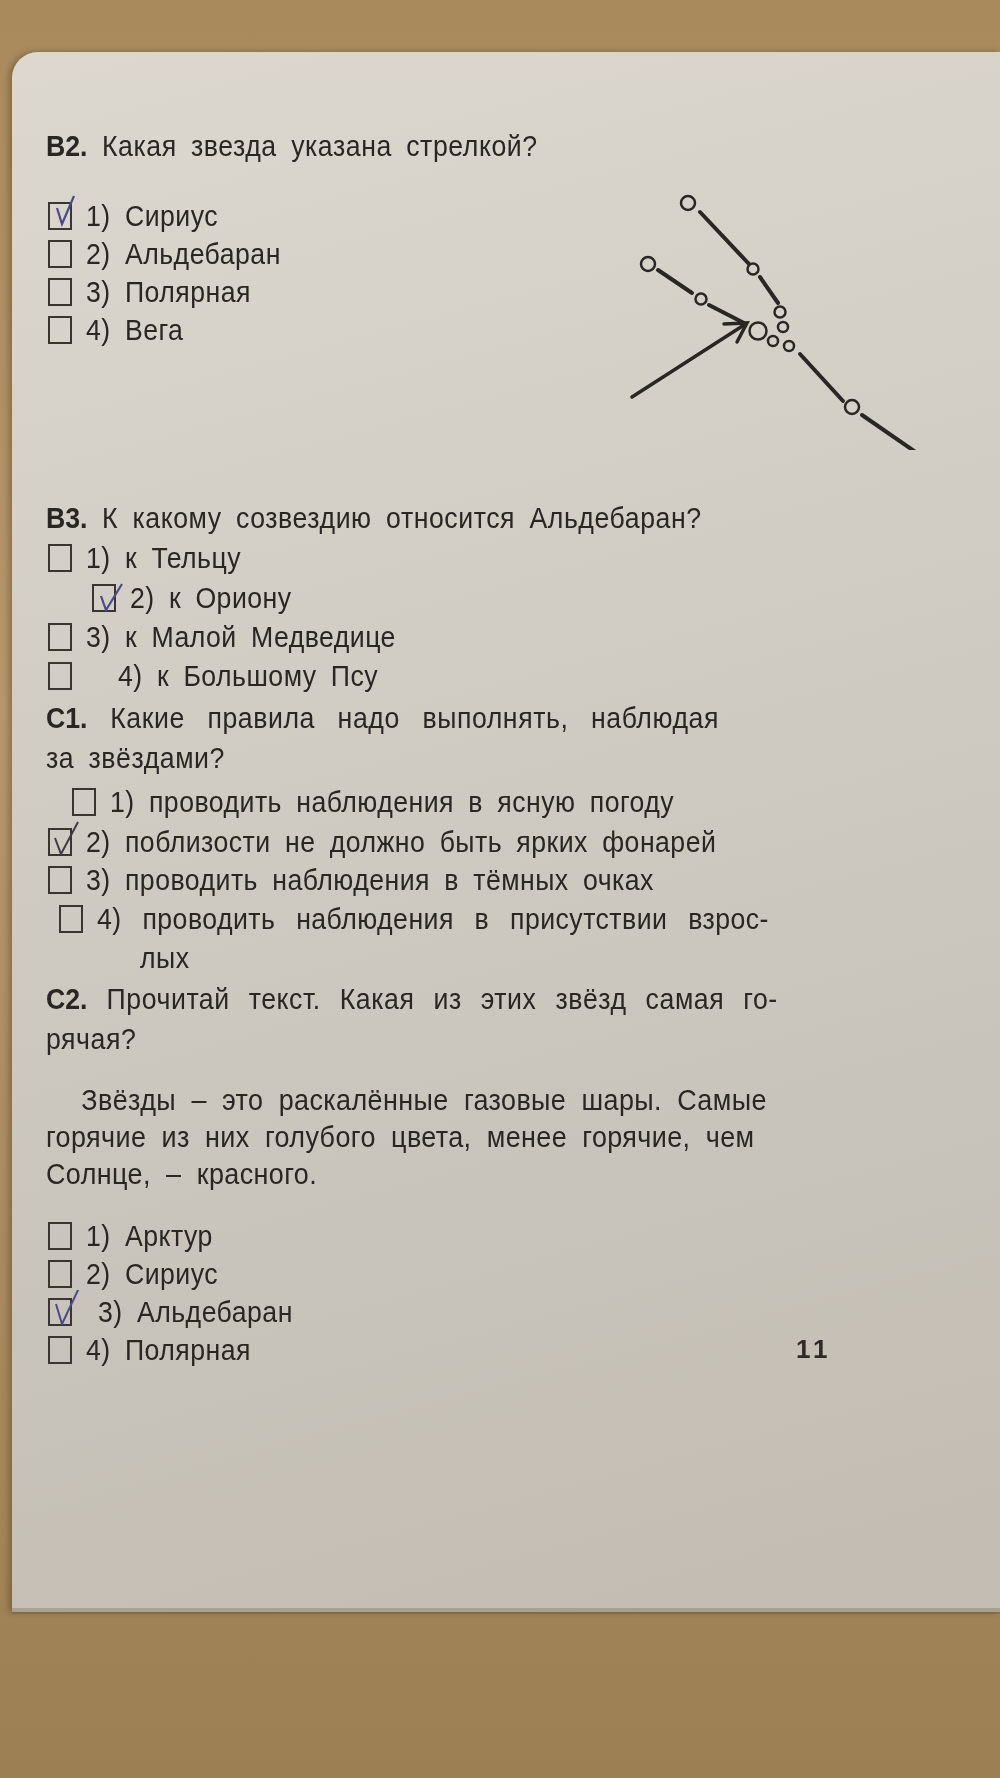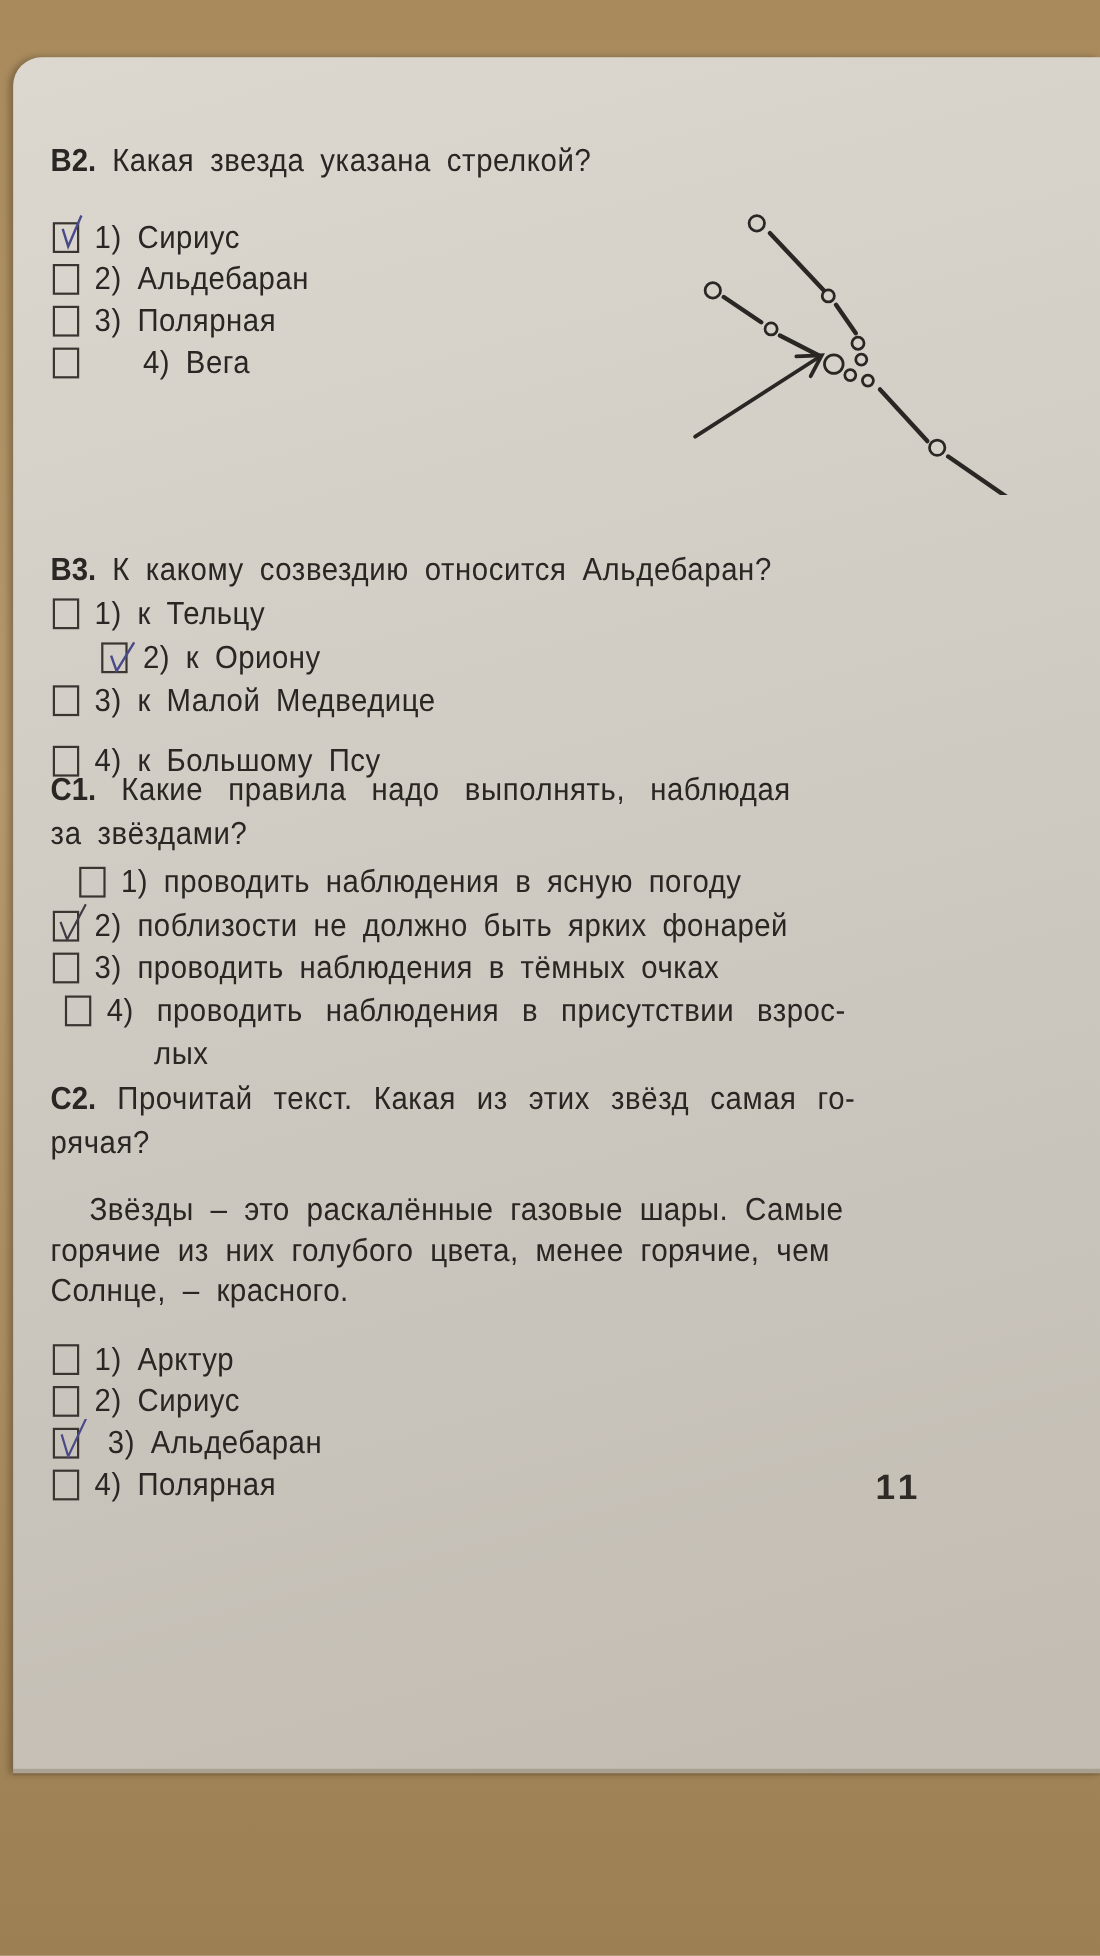--- a/index.html
+++ b/index.html
@@ -36,21 +36,21 @@
     .cb.checked .check { display:block; }
     .opt-text {
       font-size:29px; word-spacing:7px; letter-spacing:0.5px;
       transform: scaleX(0.92); transform-origin:left center;
     }
     .para {
       font-size:29px; line-height:37px; word-spacing:8px; letter-spacing:0.4px;
       transform: scaleX(0.93); transform-origin:left top;
     }
     .page-num {
-      position:absolute; left:796px; top:1334px; font-size:32px; font-weight:bold; color:#2f2a26;
+      position:absolute; left:796px; top:1334px; font-size:26px; font-weight:bold; color:#2f2a26;
       letter-spacing:4px;
     }
   </style>
 </head>
 <body>
 
 <div class="page"></div>
 <div class="page-edge-bottom"></div>
 
 <div class="block" style="left:46px; top:112px;margin-top:16px;">
@@ -69,21 +69,21 @@
     <span class="opt-text">1) Сириус</span>
   </div>
   <div class="opt" style="top:236px;">
     <span class="cb"></span>
     <span class="opt-text">2) Альдебаран</span>
   </div>
   <div class="opt" style="top:274px;">
     <span class="cb"></span>
     <span class="opt-text">3) Полярная</span>
   </div>
-  <div class="opt" style="top:312px;gap:44px;">
+  <div class="opt" style="top:312px;">
     <span class="cb"></span>
     <span class="opt-text">4) Вега</span>
   </div>
 </div>
 
 <svg style="position:absolute; left:540px; top:160px;" width="420" height="290" viewBox="540 160 420 290">
   <g stroke="#2a2623" stroke-width="4" fill="none" stroke-linecap="round">
 
     <line x1="700" y1="212" x2="749" y2="264"></line>
     <line x1="760" y1="277" x2="778" y2="303"></line>
@@ -130,21 +130,21 @@
       <svg class="check" viewBox="0 0 28 36">
           <path d="M5 20 L10 34 L26 8" stroke="#4a4a8a" stroke-width="2.2" fill="none"></path>
         </svg>
     </span>
     <span class="opt-text">2) к Ориону</span>
   </div>
   <div class="opt" style="top:619px;">
     <span class="cb"></span>
     <span class="opt-text">3) к Малой Медведице</span>
   </div>
-  <div class="opt" style="top:674px;">
+  <div class="opt" style="top:658px;gap:32px;">
     <span class="cb"></span>
     <span class="opt-text">4) к Большому Псу</span>
   </div>
 </div>
 
 <div class="block" style="left:46px; top:700px;">
   <div class="q-title" style="word-spacing:16px;">
     <span class="q-id">C1.</span>
     <span>Какие правила надо выполнять, наблюдая</span>
   </div>

